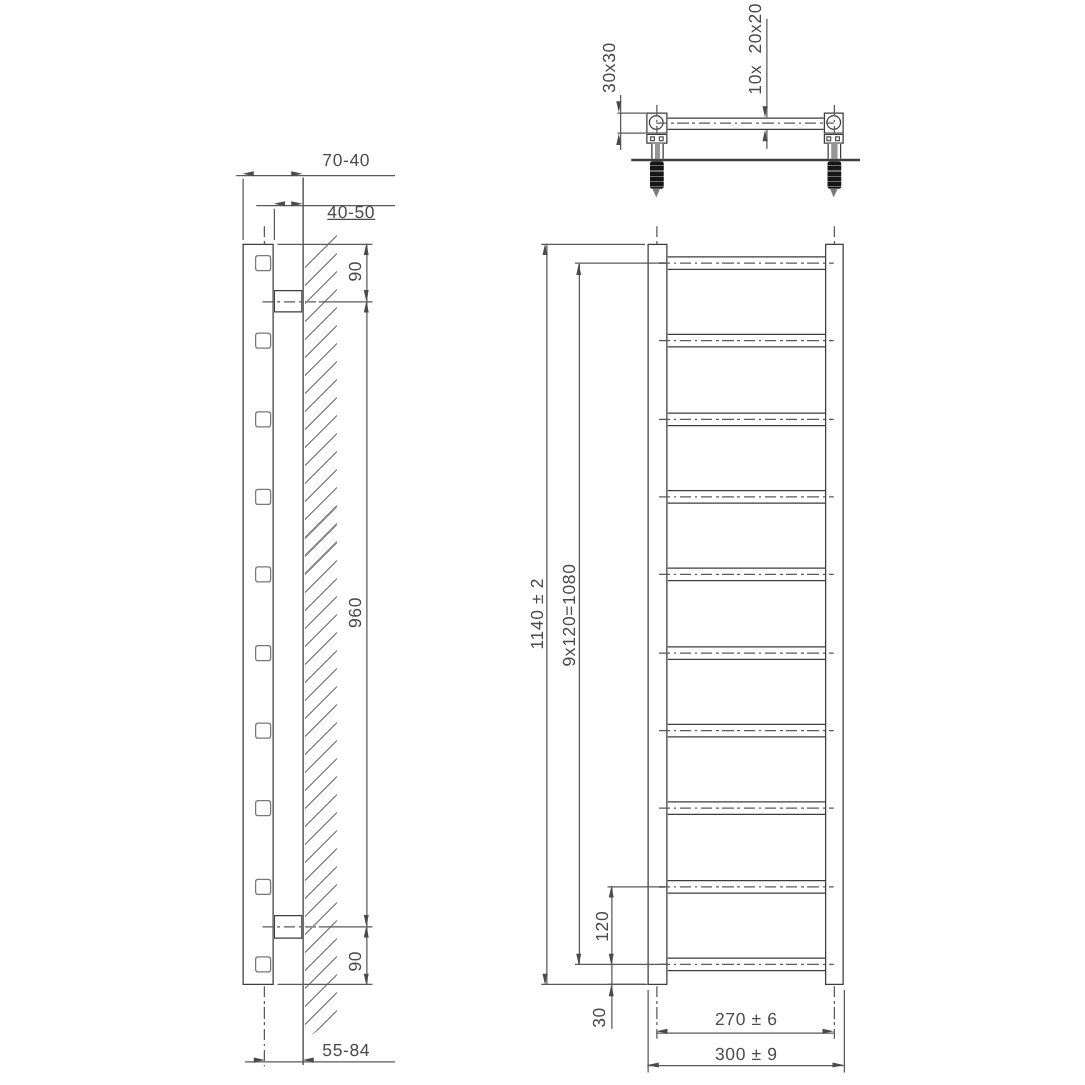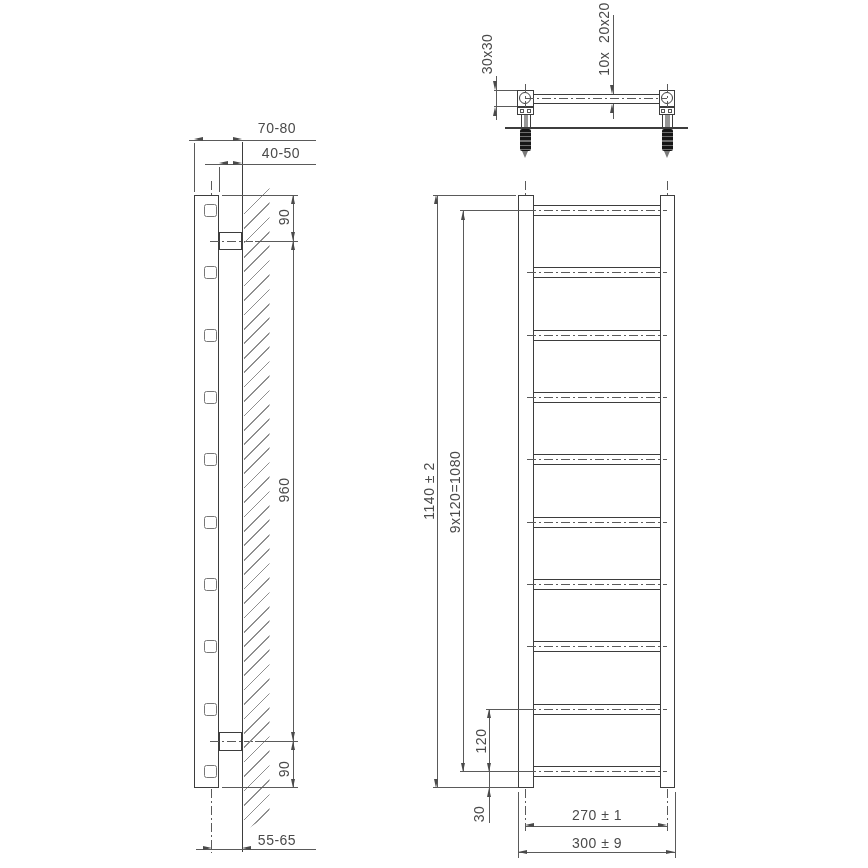--- a/index.html
+++ b/index.html
@@ -65,28 +65,28 @@
 
     <div class="ln" style="left:241.5px;top:142px;width:1.5px;height:710px;"></div>
     <div class="hatch" style="left:243.5px;top:186px;width:26px;height:646px;"></div>
   </div>
 
   <div>
     <div class="dv" style="left:193.7px;top:143px;height:49px;"></div>
     <div class="dl" style="left:189px;top:139.5px;width:127px;"></div>
     <div class="ar ar-l" style="left:194px;top:137px;"></div>
     <div class="ar ar-r" style="left:232.5px;top:137px;"></div>
-    <div class="lbl" style="left:277px;top:128px;">70-80</div>
+    <div class="lbl" style="left:277px;top:128px;">70-40</div>
   </div>
   <div>
     <div class="dv" style="left:219px;top:167px;height:25px;"></div>
     <div class="dl" style="left:205px;top:163.5px;width:111px;"></div>
     <div class="ar ar-l" style="left:219.3px;top:161px;"></div>
     <div class="ar ar-r" style="left:232.5px;top:161px;"></div>
-    <div class="lbl" style="left:281px;top:153px;">40-50</div>
+    <div class="lbl" style="left:281px;top:169px;text-decoration:underline;">40-50</div>
   </div>
   <div>
     <div class="dl" style="left:222px;top:194.7px;width:76px;"></div>
     <div class="dl" style="left:255px;top:240.5px;width:43px;"></div>
     <div class="dv" style="left:293px;top:195px;height:46px;"></div>
     <div class="ar ar-u" style="left:290.5px;top:195px;"></div>
     <div class="ar ar-d" style="left:290.5px;top:232px;"></div>
     <div class="lbl v" style="left:283.5px;top:217px;">90</div>
   </div>
   <div>
@@ -100,21 +100,21 @@
     <div class="dl" style="left:222px;top:787.3px;width:76px;"></div>
     <div class="dv" style="left:293px;top:741px;height:46.5px;"></div>
     <div class="ar ar-u" style="left:290.5px;top:741px;"></div>
     <div class="ar ar-d" style="left:290.5px;top:778.5px;"></div>
     <div class="lbl v" style="left:283.5px;top:769px;">90</div>
   </div>
   <div>
     <div class="dl" style="left:196px;top:848.5px;width:120px;"></div>
     <div class="ar ar-r" style="left:202.5px;top:846px;"></div>
     <div class="ar ar-l" style="left:241.5px;top:846px;"></div>
-    <div class="lbl" style="left:277px;top:840px;">55-65</div>
+    <div class="lbl" style="left:277px;top:840px;">55-84</div>
   </div>
 
   <div>
 
     <div class="box" style="left:518px;top:195px;width:15.5px;height:592.5px;"></div>
     <div class="box" style="left:659.5px;top:195px;width:15.5px;height:592.5px;"></div>
 
     <div class="clv" style="left:525.3px;top:181px;height:15px;"></div>
     <div class="clv" style="left:666.8px;top:181px;height:15px;"></div>
     <div class="clv" style="left:525.3px;top:789px;height:42px;"></div>
@@ -172,21 +172,21 @@
   <div>
     <div class="dl" style="left:485.5px;top:787.3px;width:32px;"></div>
     <div class="dv" style="left:489px;top:771.5px;height:51px;"></div>
     <div class="ar ar-u" style="left:486.5px;top:788px;"></div>
     <div class="lbl v" style="left:479px;top:814px;">30</div>
   </div>
   <div>
     <div class="dl" style="left:525.3px;top:825.5px;width:141.7px;"></div>
     <div class="ar ar-l" style="left:525.3px;top:823px;"></div>
     <div class="ar ar-r" style="left:658px;top:823px;"></div>
-    <div class="lbl" style="left:597px;top:815px;">270 ± 1</div>
+    <div class="lbl" style="left:597px;top:815px;">270 ± 6</div>
   </div>
   <div>
     <div class="dl" style="left:518px;top:852px;width:157px;"></div>
     <div class="ar ar-l" style="left:518px;top:849.5px;"></div>
     <div class="ar ar-r" style="left:666px;top:849.5px;"></div>
     <div class="lbl" style="left:597px;top:843px;">300 ± 9</div>
   </div>
 
   <div>
 

